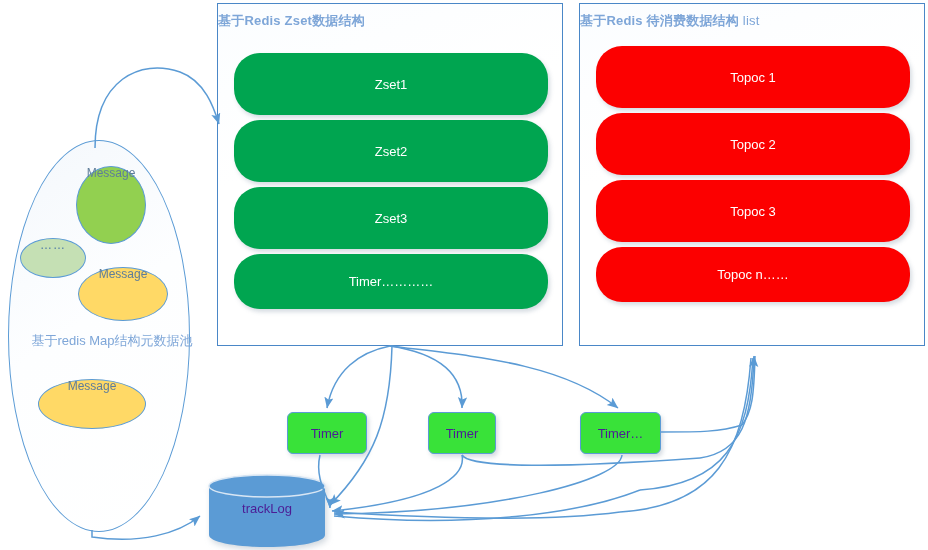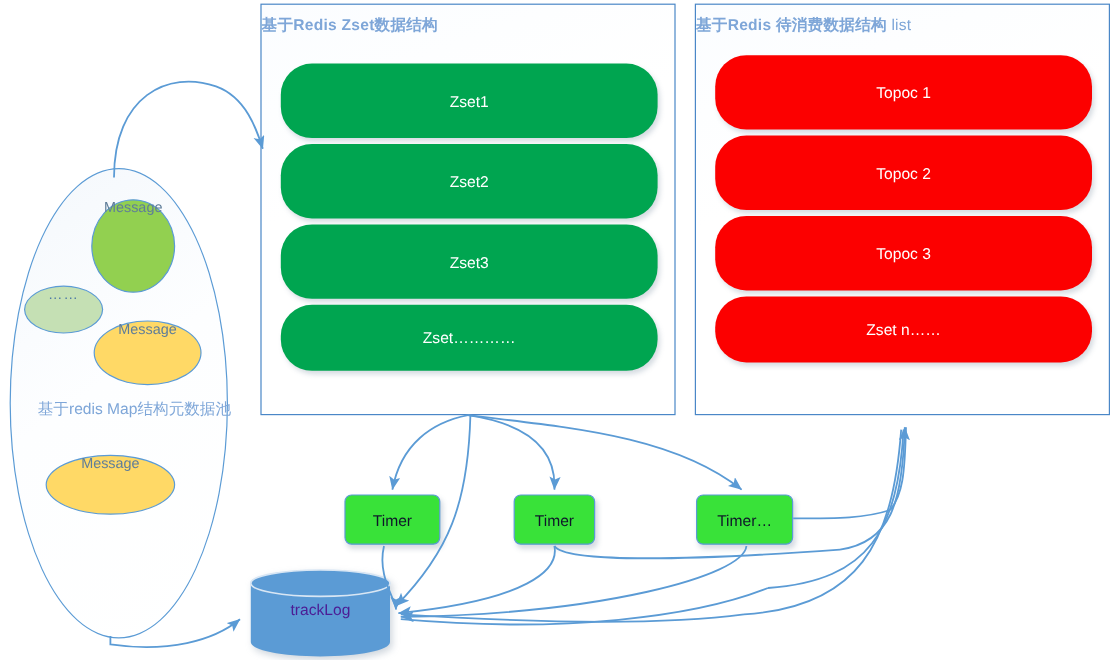--- a/index.html
+++ b/index.html
@@ -98,21 +98,21 @@
     z-index: 4;
     white-space: pre-line;
   }
 
   
   .timer {
     position: absolute;
     background: #39E239;
     border: 1px solid #5B9BD5;
     border-radius: 6px;
-    color: #0f172a;
+    color: #4c1d95;
     font-size: 13px;
     display: flex;
     align-items: center;
     justify-content: center;
     box-shadow: 2px 3px 4px rgba(120,140,160,0.30);
     box-sizing: border-box;
     z-index: 4;
   }
 
   
@@ -202,40 +202,40 @@
     <div class="pill green" style="top:49px; width:314px; height:62px;">
       <span>Zset1</span>
     </div>
     <div class="pill green" style="top:116px; width:314px; height:62px;justify-content:center;">
       <span>Zset2</span>
     </div>
     <div class="pill green" style="top:183px; width:314px; height:62px;">
       <span>Zset3</span>
     </div>
     <div class="pill green" style="top:250px; width:314px; height:55px;">
-      <span>Zset…………</span>
+      <span>Timer…………</span>
     </div>
   </div>
 
   <div class="panel" style="left:579px; top:3px; width:346px; height:343px;padding-left:12px;">
     <div class="panel-title">
       <span>基于Redis 待消费数据结构</span><span class="light"> list</span>
     </div>
 
     <div class="pill red" style="top:42px; width:314px; height:62px;">
       <span>Topoc 1</span>
     </div>
     <div class="pill red" style="top:109px; width:314px; height:62px;">
       <span>Topoc 2</span>
     </div>
     <div class="pill red" style="top:176px; width:314px; height:62px;">
       <span>Topoc 3</span>
     </div>
     <div class="pill red" style="top:243px; width:314px; height:55px;">
-      <span>Zset n……</span>
+      <span>Topoc n……</span>
     </div>
   </div>
 
   <div class="timer" style="left:287px; top:412px; width:80px; height:42px;">
     <span>Timer</span>
   </div>
   <div class="timer" style="left:428px; top:412px; width:68px; height:42px;">
     <span>Timer</span>
   </div>
   <div class="timer" style="left:580px; top:412px; width:81px; height:42px;">

